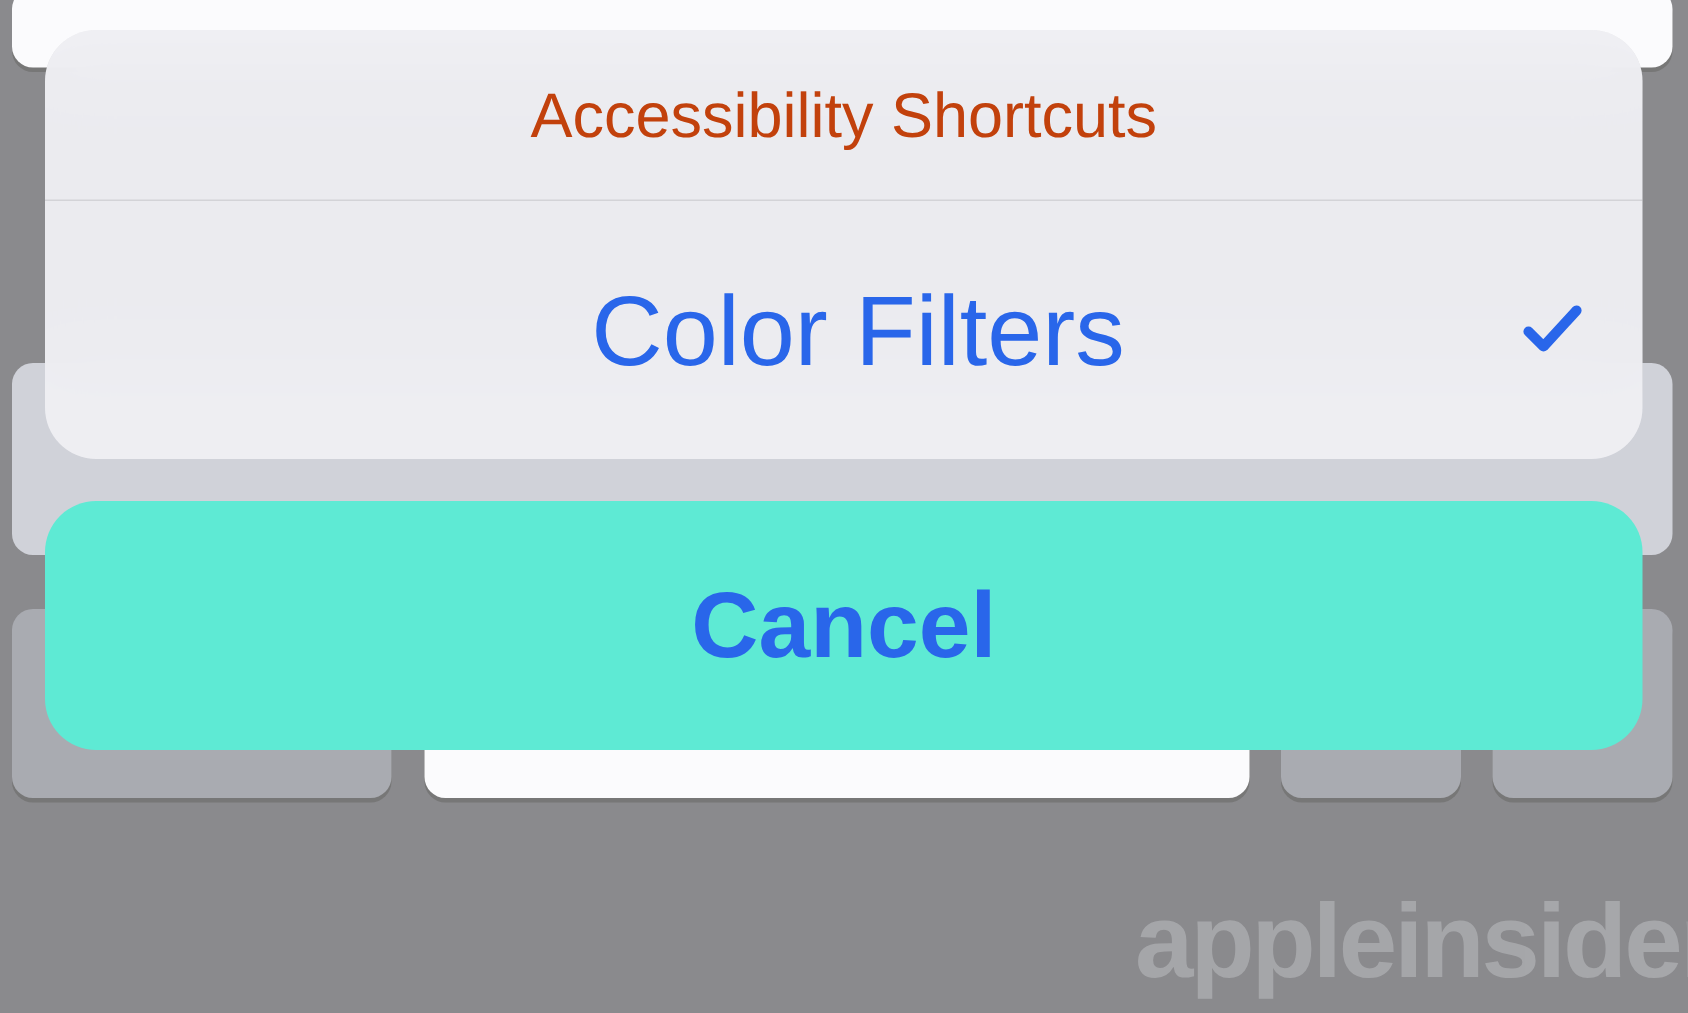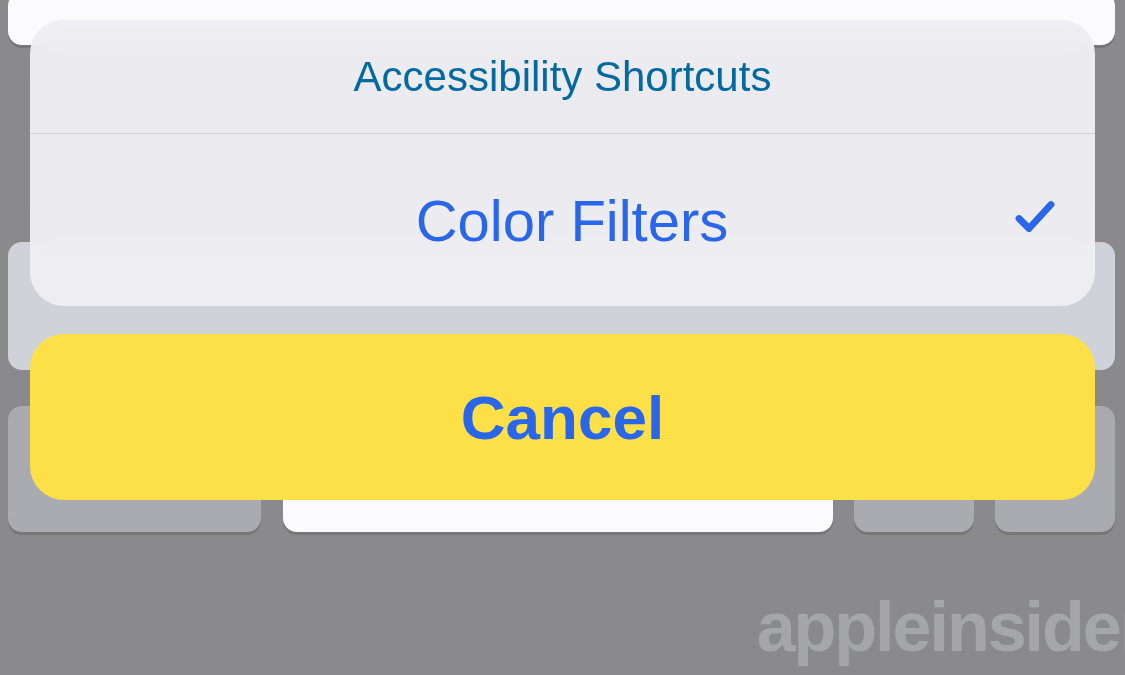--- a/index.html
+++ b/index.html
@@ -105,54 +105,54 @@
       background: rgba(238,238,243,0.97);
       backdrop-filter: blur(20px);
       border-radius: 34px;
       overflow: hidden;
     }
     .sheet-header {
       height: 114px;
       display: flex;
       align-items: center;
       justify-content: center;
-      color: #0369a1;
+      color: #c2410c;
       font-size: 42px;
       font-weight: 400;
       border-bottom: 1px solid rgba(0,0,0,0.10);
     }
     .sheet-item {
       height: 172px;
       display: flex;
       align-items: center;
       justify-content: center;
       position: relative;
       color: #2966ea;
-      font-size: 58px;
+      font-size: 66px;
       font-weight: 400;
       cursor: pointer;
       padding-left: 19px;
     }
     .sheet-item + .sheet-item {
       border-top: 1px solid rgba(0,0,0,0.10);
     }
     .checkmark {
       position: absolute;
       right: 36px;
       top: 50%;
       transform: translateY(-50%);
     }
     .checkmark svg {
       width: 48px;
       height: 48px;
     }
     .cancel {
       margin-top: 28px;
       height: 166px;
-      background: #fde047;
+      background: #5eead4;
       border-radius: 34px;
       display: flex;
       align-items: center;
       justify-content: center;
       color: #2966ea;
       font-size: 62px;
       font-weight: 600;
       cursor: pointer;
     }
   </style>

